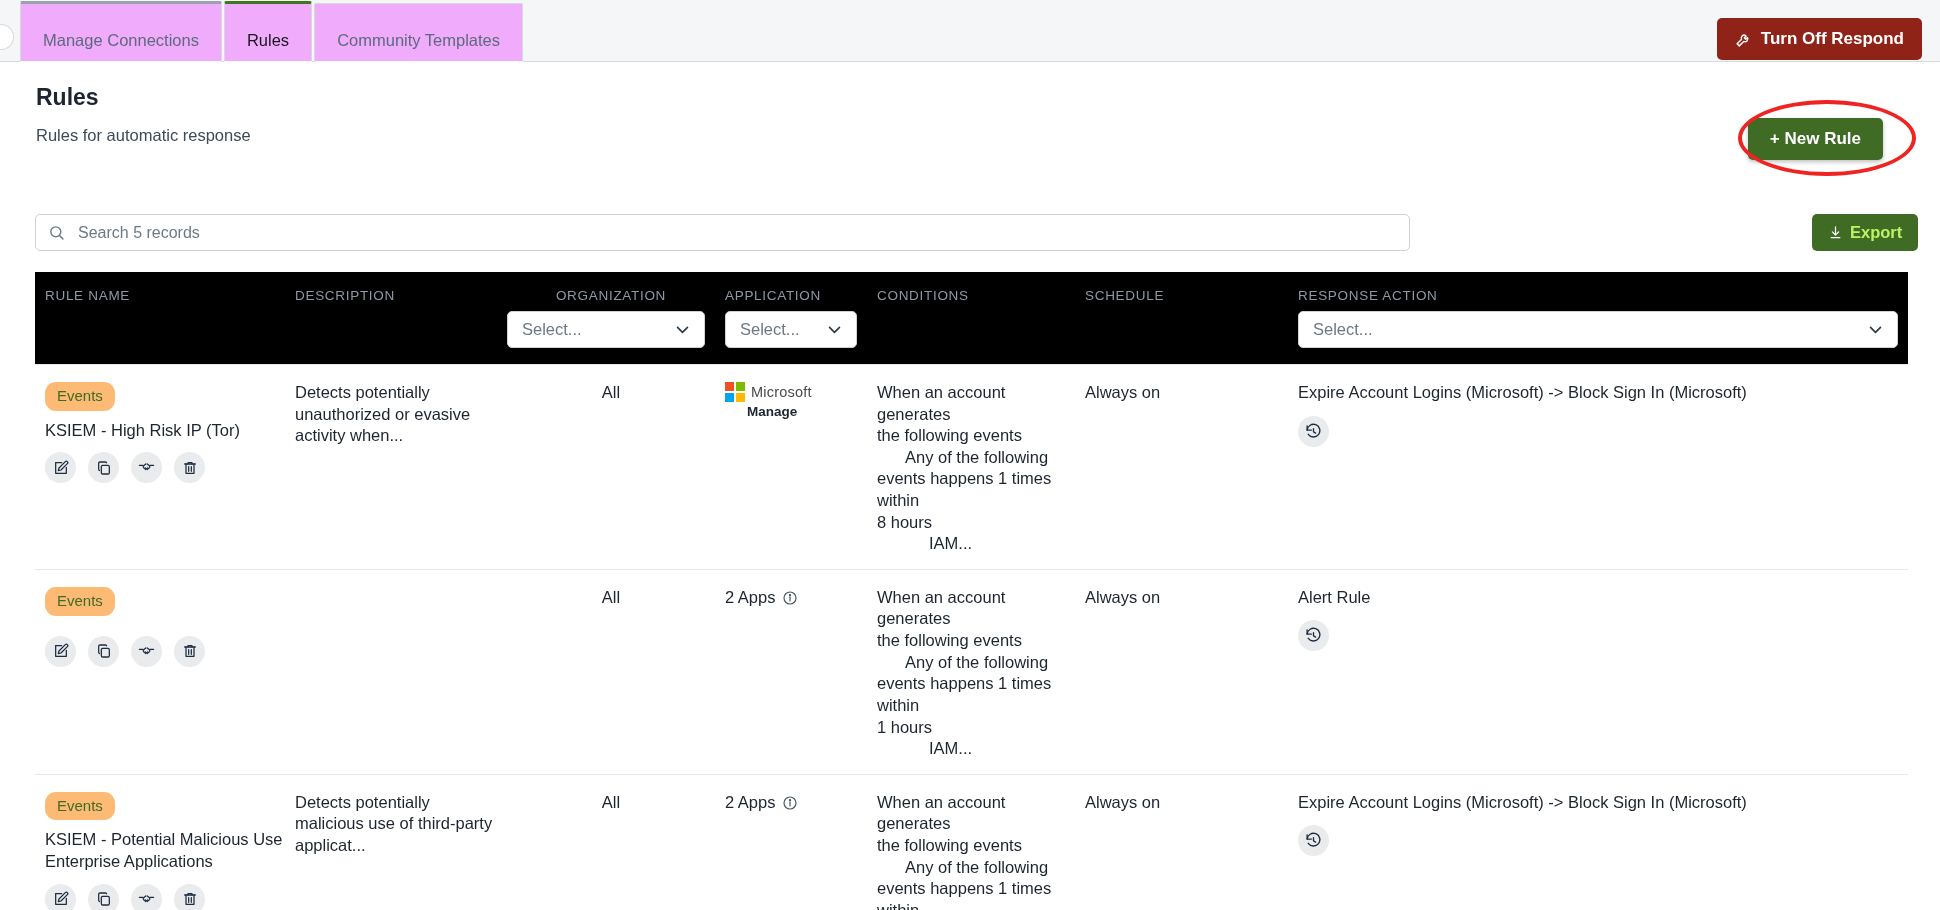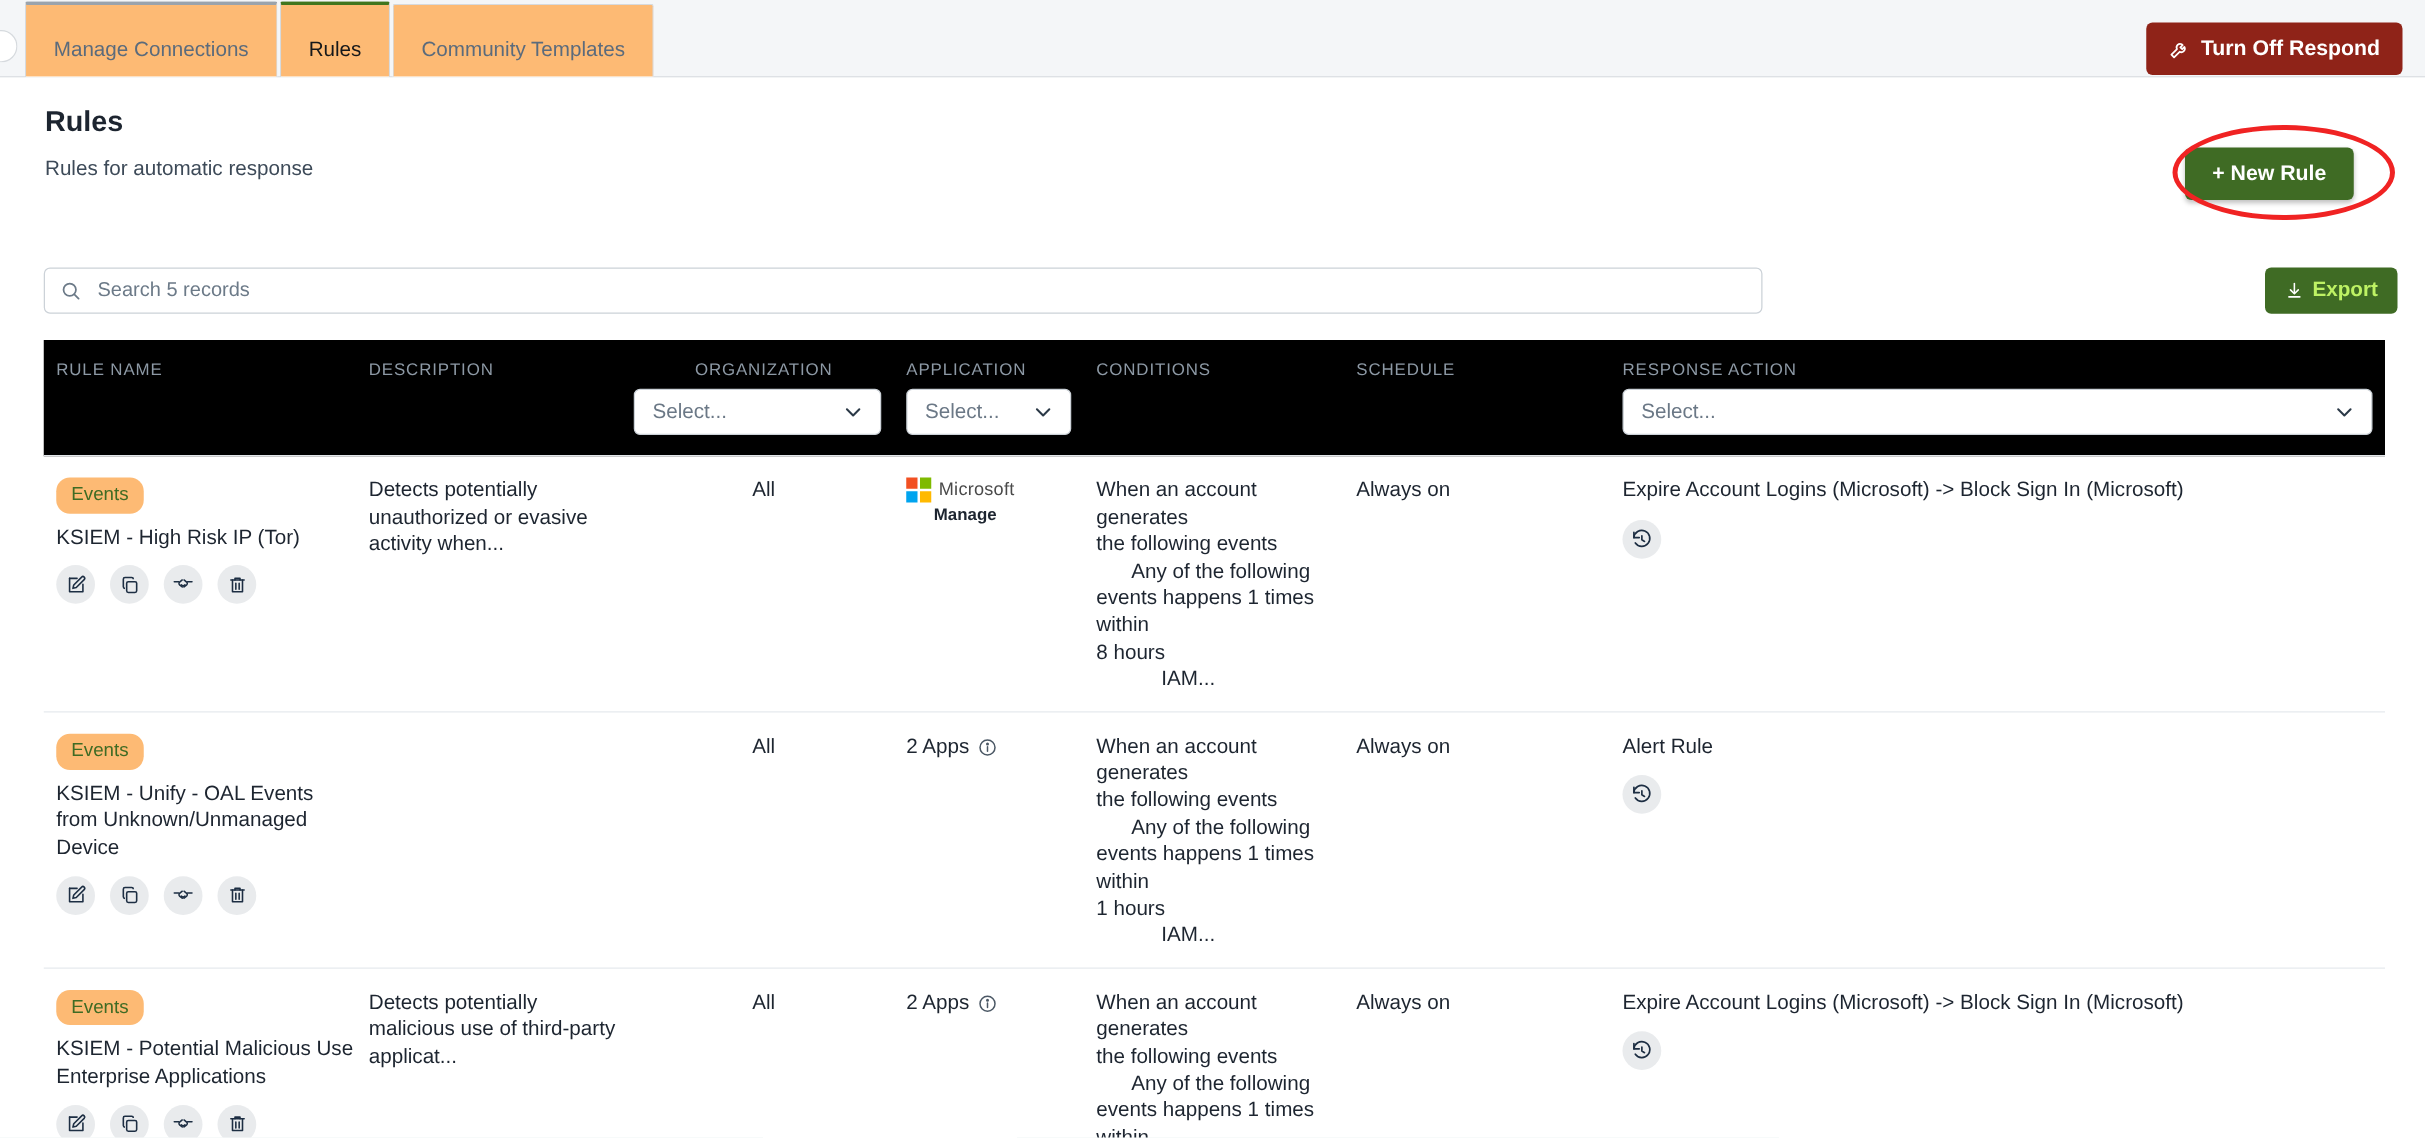--- a/index.html
+++ b/index.html
@@ -18,21 +18,21 @@
     background: #f4f6f8;
   }
   .tabbar-line {
     position: absolute; left: 0; bottom: 0; width: 1940px; height: 1px;
     background: #d6dade;
   }
   .tabs { position: absolute; left: 20px; bottom: 0; display: flex; align-items: flex-end; }
   .tab {
     position: relative;
     padding: 28px 22px 13px 22px;
-    background: #fdba74;
+    background: #f0abfc;
     border: 1px solid #d6dade;
     border-bottom: 1px solid #ffffff;
     font-size: 16.5px;
     color: #5b6b7c;
     cursor: pointer;
     margin-right: 2px;
     border-radius: 2px 2px 0 0;
     white-space: nowrap;
     line-height: 1;
   }
@@ -353,21 +353,20 @@
                 <polyline points="3,4 3,10 9,10"></polyline>
                 <path d="M12 8v4.5l3 1.8"></path>
               </svg>
           </button>
         </div>
       </div>
 
       <div class="trow">
         <div class="cell c-name">
           <div class="badge">Events</div>
-          <div class="rule-name">KSIEM - Unify - OAL Events from Unknown/Unmanaged Device</div>
           <div class="icon-row">
             <button class="icon-btn">
               <svg width="16" height="16" viewBox="0 0 24 24" fill="none" stroke="#1d2e43" stroke-width="1.9" stroke-linecap="round" stroke-linejoin="round">
                   <path d="M4 4h9"></path>
                   <path d="M4 4v16h16v-9"></path>
                   <path d="M18.5 2.5a2.1 2.1 0 0 1 3 3L12 15l-4 1 1-4z"></path>
                 </svg>
             </button>
             <button class="icon-btn">
               <svg width="16" height="16" viewBox="0 0 24 24" fill="none" stroke="#1d2e43" stroke-width="1.9" stroke-linejoin="round">

